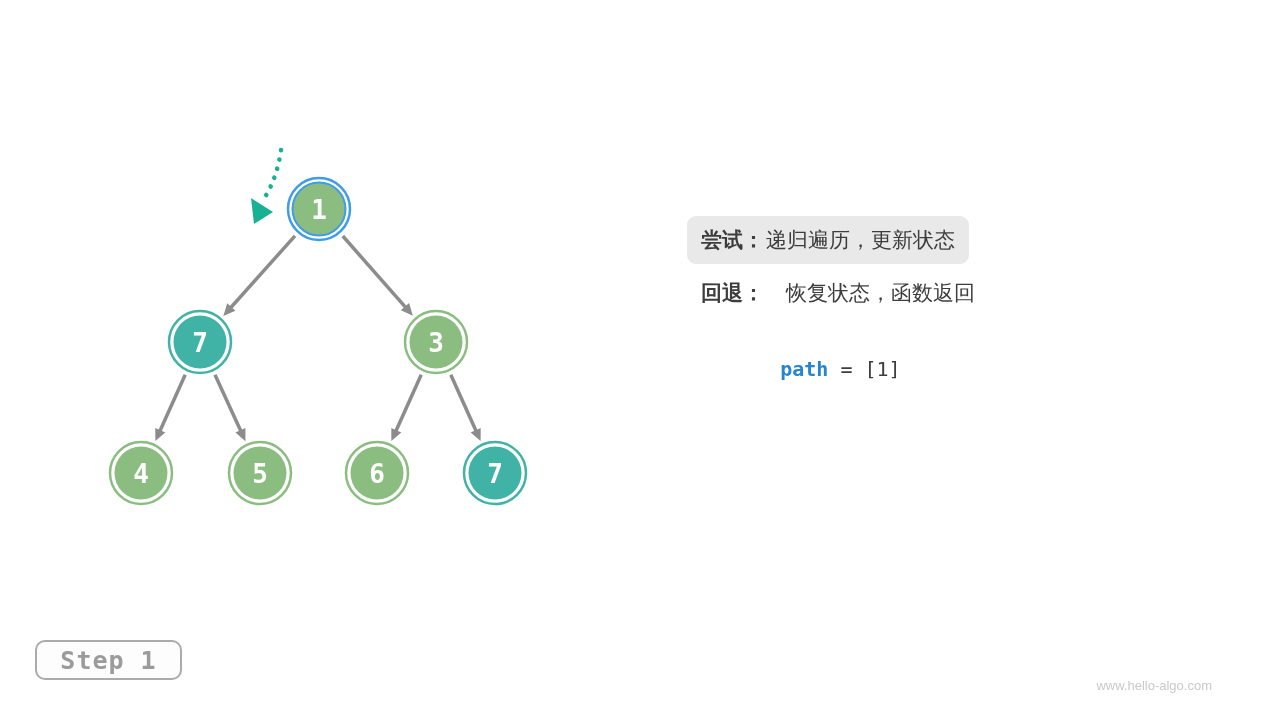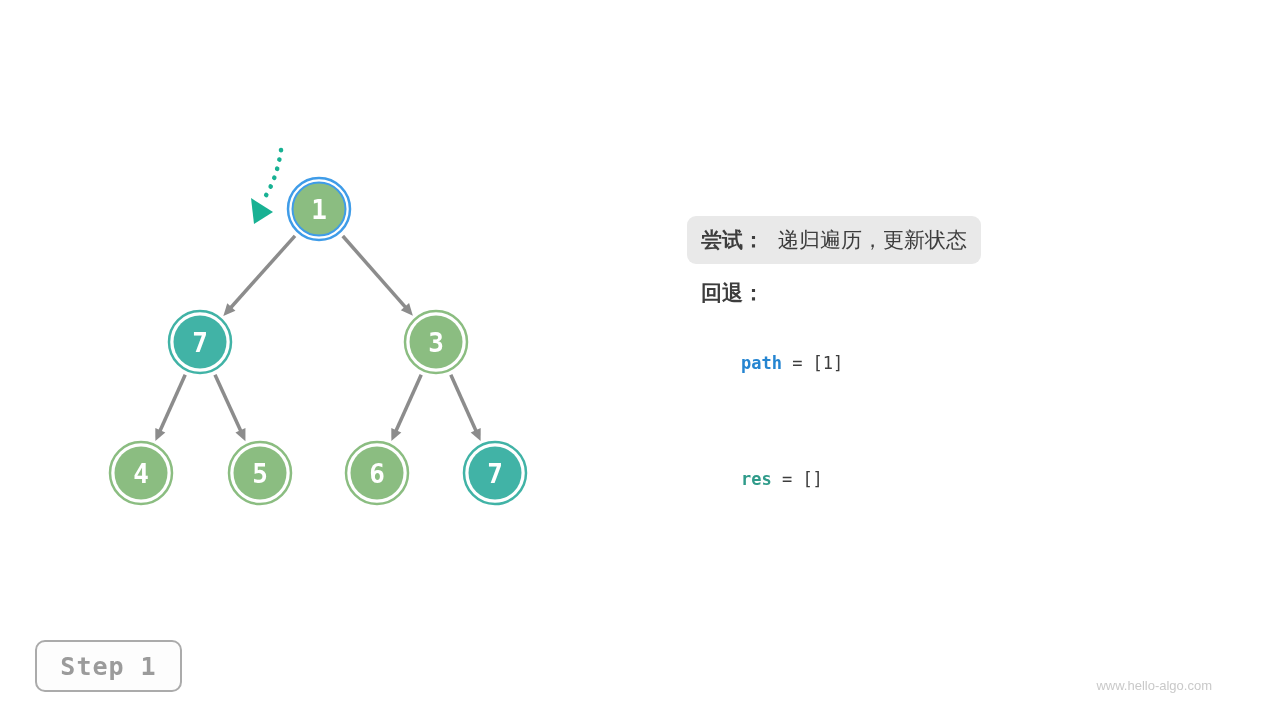--- a/index.html
+++ b/index.html
@@ -35,38 +35,38 @@
     position: absolute;
     left: 701px; top: 280px;
     height: 26px;
     display: inline-flex;
     align-items: center;
     font-size: 21px;
     color: #3d3d3d;
     white-space: nowrap;
     gap: 20px;
   }
-  .lbl { font-weight: bold; margin-right: 14px; }
+  .lbl { font-weight: bold; margin-right: 2px; }
 
   .code-line {
     position: absolute;
-    left: 700px;
+    left: 732px;
     font-family: "DejaVu Sans Mono", "Liberation Mono", monospace;
-    font-size: 17px;
+    font-size: 20px;
     color: #3d3d3d;
     white-space: pre;
   }
   .code-line .var { font-weight: bold; }
   .line-path { top: 333px; }
   .line-res  { top: 449px; }
 
   .step-badge {
     position: absolute;
     left: 35px; top: 640px;
-    width: 147px; height: 52px;
+    width: 147px; height: 40px;
     box-sizing: border-box;
     border: 2px solid #ababab;
     border-radius: 10px;
     background: #fdfdfd;
     display: flex;
     align-items: center;
     justify-content: center;
     font-family: "DejaVu Sans Mono", "Liberation Mono", monospace;
     font-weight: bold;
     font-size: 25px;
@@ -145,29 +145,27 @@
       </g>
   </svg>
 
   <div class="callout-try" style="background: rgb(233, 233, 233);">
     <span class="lbl">尝试：</span>
       <span>递归遍历，更新状态</span>
   </div>
 
   <div class="callout-back">
     <span class="lbl">回退：</span>
+      <span>恢复状态，函数返回</span>
   </div>
 
   <div class="code-line line-path">
     <span class="var" id="path-var" style="color: rgb(37, 133, 209);">path</span><span> = [1]</span>
   </div>
 
-  <div class="code-line line-res">
-    <span class="var" id="res-var" style="color: rgb(47, 155, 138);">res</span><span> = []</span>
-  </div>
 
   <div class="step-badge">
     <span>Step 1</span>
   </div>
 
   <div class="watermark">www.hello-algo.com</div>
 
 </div>
 
 </body></html>

